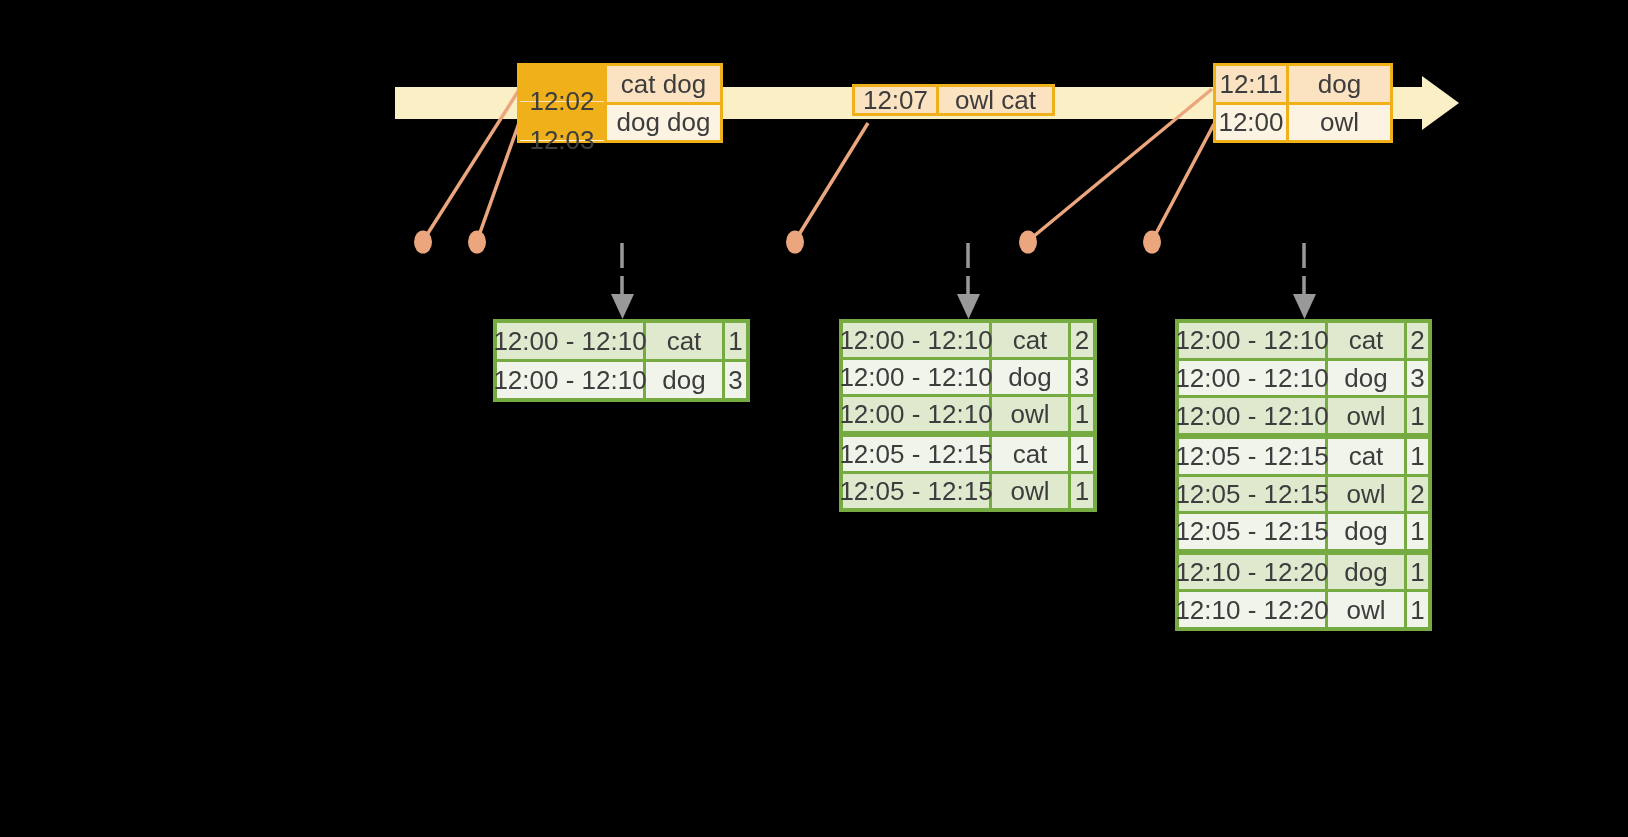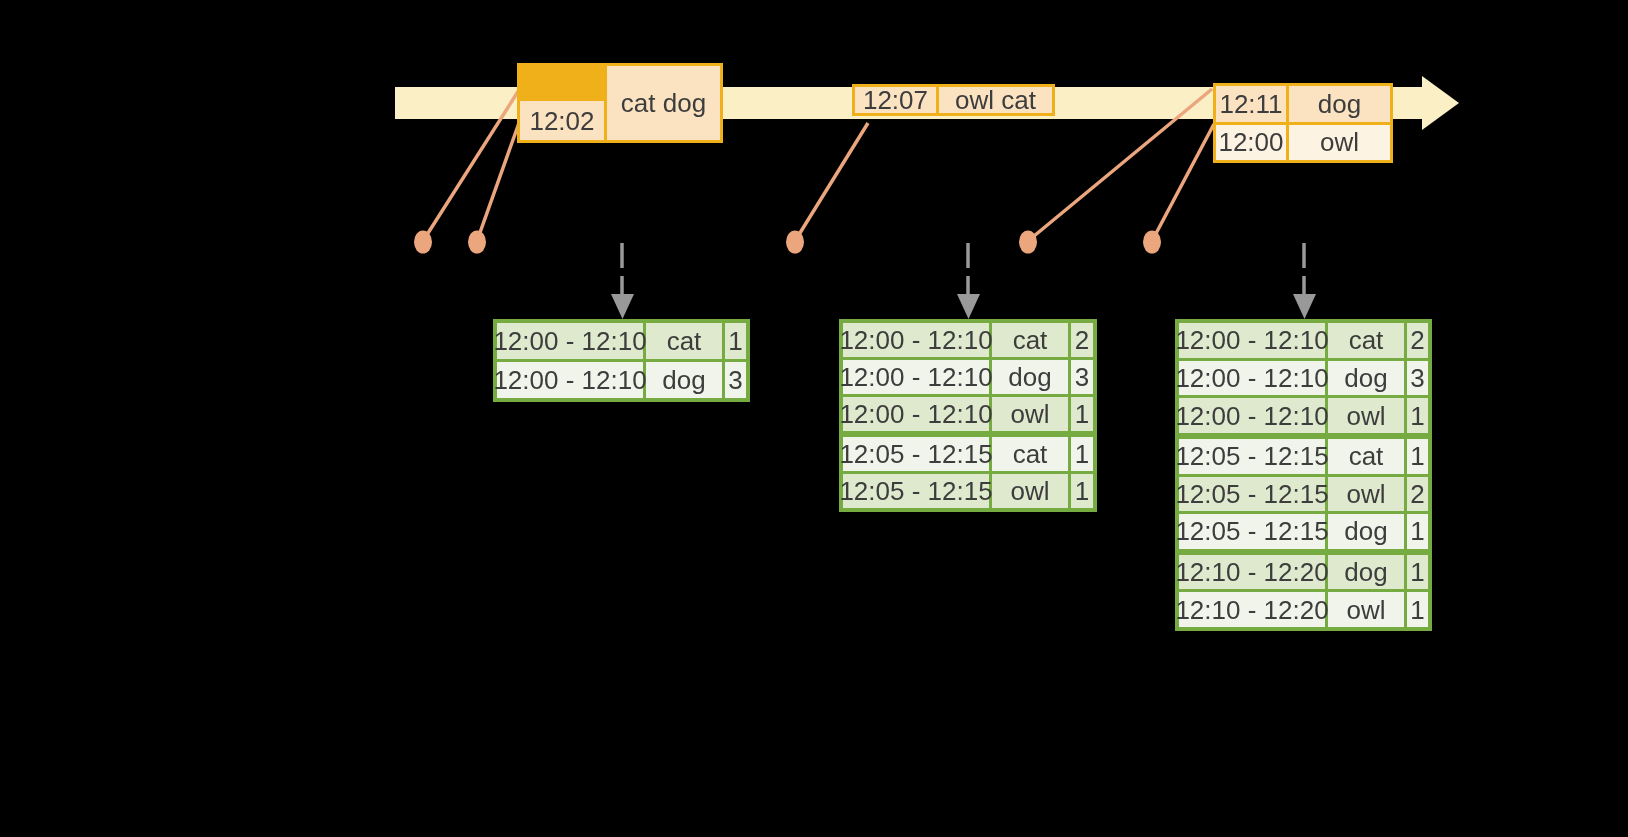--- a/index.html
+++ b/index.html
@@ -28,21 +28,21 @@
   .gtable .row:nth-child(even) .cell{background:var(--green-row-light);}
   .otable .words{flex:1;}
   .gtable .cnt{flex:1;}
   .gtable .win{width:146px;}
   .gtable .word{width:76px;}
 
   #et0{left:517px;top:63px;width:206px;height:80px;}
   #et0 .time{width:84px;margin-top:35px;}
   #et1{left:852px;top:84px;width:203px;height:32px;}
   #et1 .time{width:81px;}
-  #et2{left:1213px;top:63px;width:180px;height:80px;margin-top:20px;}
+  #et2{left:1213px;top:63px;width:180px;height:80px;}
   #et2 .time{width:70px;}
 
   #rt0{left:493px;top:319px;width:257px;height:83px;}
   #rt1{left:839px;top:319px;width:258px;height:193px;}
   #rt2{left:1175px;top:319px;width:257px;height:312px;}
 </style>
 </head>
 <body>
 
 <div id="canvas">
@@ -71,20 +71,24 @@
     <polygon points="957,294 980,294 968.5,319" fill="var(--gray-arrow)"></polygon>
 
     <line x1="1304" y1="243" x2="1304" y2="296" stroke="var(--gray-arrow)" stroke-width="3.5" stroke-dasharray="25 8"></line>
     <polygon points="1293,294 1316,294 1304.5,319" fill="var(--gray-arrow)"></polygon>
   </svg>
 
   <div class="otable" id="et0">
     <div class="row">
       <div class="cell time">12:02</div>
       <div class="cell words">cat dog</div>
+    </div>
+    <div class="row">
+      <div class="cell time">12:03</div>
+      <div class="cell words">dog dog</div>
     </div>
   </div>
 
   <div class="otable" id="et1">
     <div class="row">
       <div class="cell time">12:07</div>
       <div class="cell words">owl cat</div>
     </div>
   </div>
 

